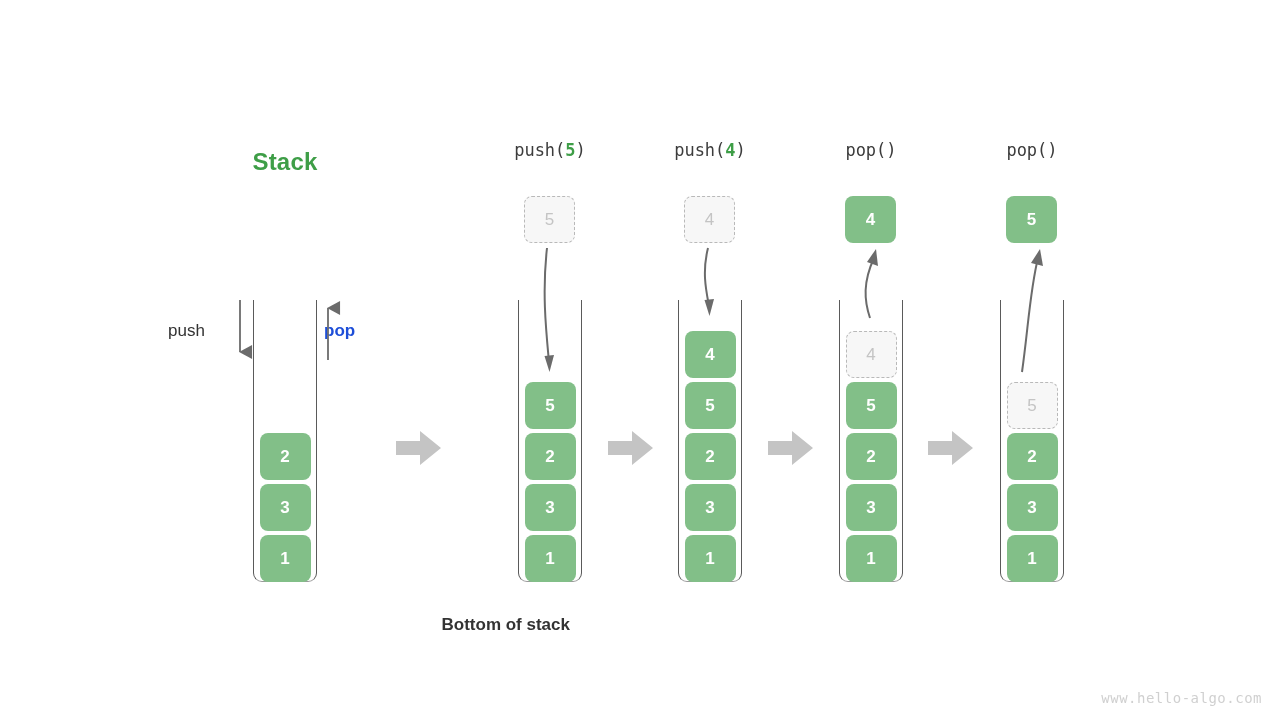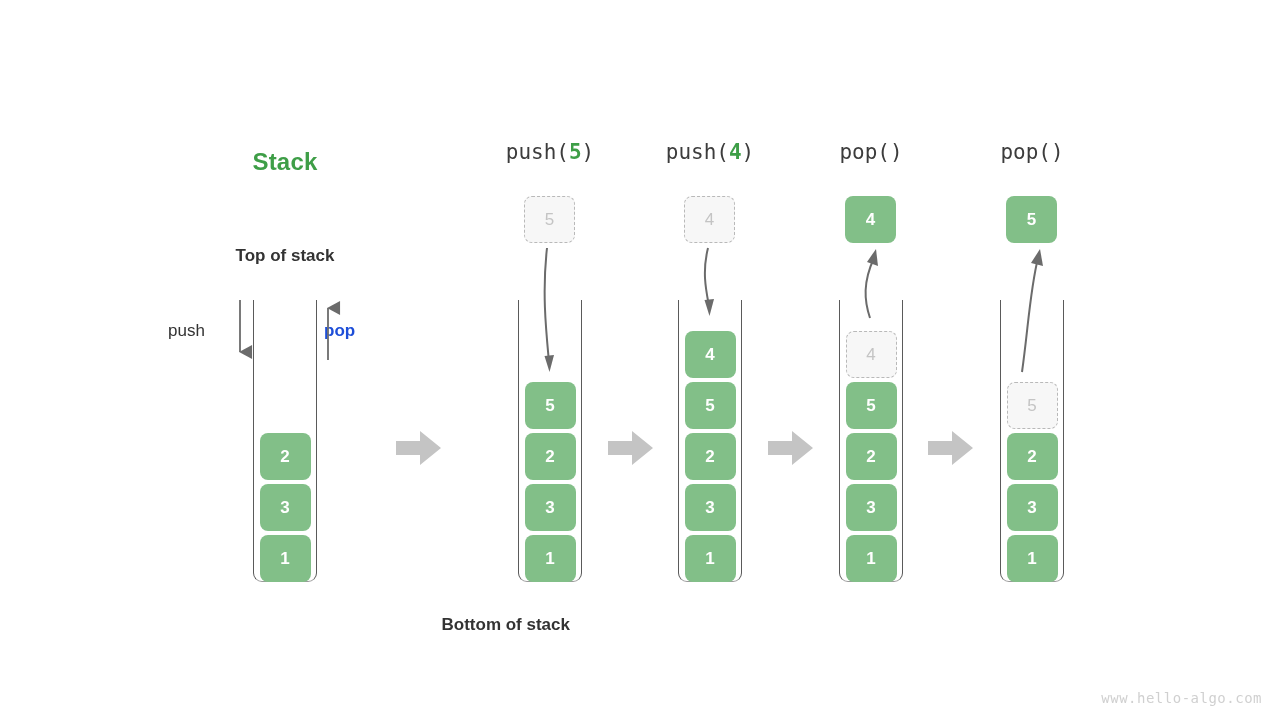--- a/index.html
+++ b/index.html
@@ -70,21 +70,21 @@
     top: 0;
     width: 120px;
     height: 720px;
   }
   .col-title {
     position: absolute;
     top: 140px;
     left: 0; width: 120px;
     text-align: center;
     font-family: "DejaVu Sans Mono", "Liberation Mono", monospace;
-    font-size: 21px;
+    font-size: 17px;
     color: #3c3c3c;
     white-space: nowrap;
   }
   .col-title .num { color: #3e9e47; font-weight: bold; }
 
   
   .container-wall {
     position: absolute;
     left: 28px;
     top: 300px;
@@ -186,21 +186,20 @@
     letter-spacing: .5px;
     margin-top: 28px;
   }
 </style>
 </head>
 <body>
 
 <div id="stage">
 
   <div id="title">Stack</div>
-  <div id="top-label">Top of stack</div>
   <div id="bottom-label">Bottom of stack</div>
   <div id="push-label">push</div>
   <div id="pop-label">pop</div>
 
   <svg class="ud-arrow" style="left:228px; top:298px; width:24px; height:64px;" viewBox="0 0 24 64">
     <defs>
       <marker id="mk-down" markerWidth="9" markerHeight="9" refX="4.5" refY="7.5" orient="auto">
         <path d="M0.6,0.8 L4.5,8 L8.4,0.8 Z" fill="#6b6b6b"></path>
       </marker>
       <marker id="mk-up" markerWidth="9" markerHeight="9" refX="4.5" refY="1.5" orient="auto">

